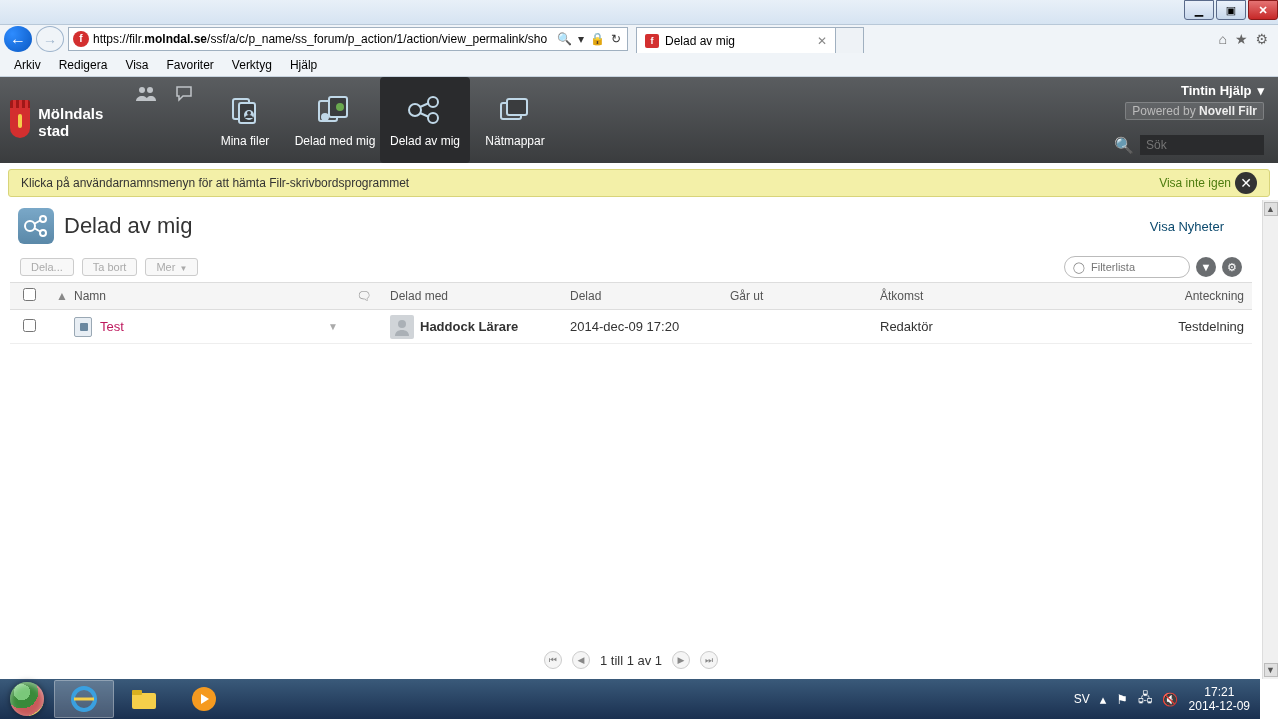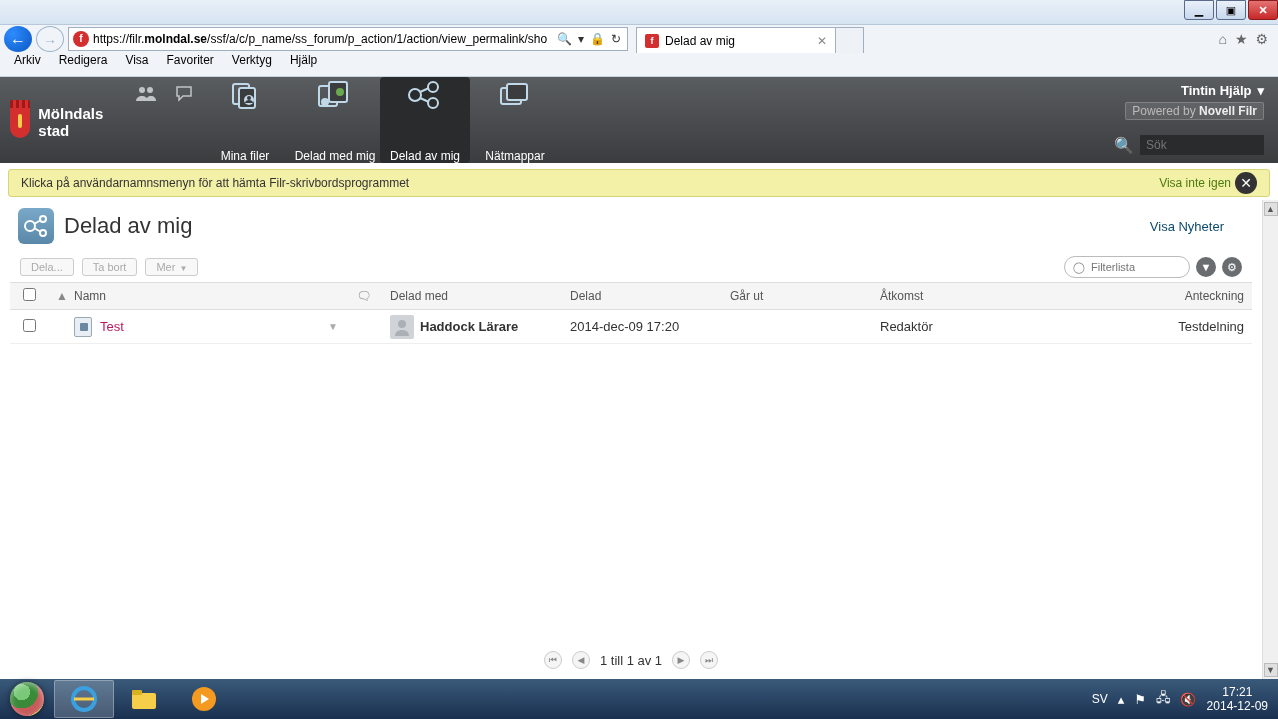--- a/index.html
+++ b/index.html
@@ -22,35 +22,35 @@
 .url-text .domain { font-weight: bold; }
 .url-icons { display: flex; align-items: center; gap: 6px; padding: 0 6px; color: #333; font-size: 12px; }
 .tab-strip { display: flex; align-items: flex-end; height: 28px; margin-left: 4px; }
 .tab { height: 26px; min-width: 200px; border: 1px solid #a0b0c0; border-bottom: none; background: #fff; display: flex; align-items: center; padding: 0 8px; font-size: 12px; gap: 6px; position: relative; }
 .tab .fav { width: 14px; height: 14px; background: #d32f2f; border-radius: 2px; color: #fff; font-size: 9px; text-align: center; line-height: 14px; font-weight: bold; }
 .tab .tab-close { margin-left: auto; color: #888; cursor: pointer; }
 .newtab { width: 28px; height: 26px; border: 1px solid #a0b0c0; border-bottom: none; border-left: none; background: #eef2f6; }
 .chrome-right { margin-left: auto; display: flex; gap: 8px; color: #666; font-size: 14px; padding-right: 6px; }
 
 
-.ie-menu { height: 24px; display: flex; gap: 18px; padding: 0 14px; font-size: 12px; background: #f0f4f8; border-bottom: 1px solid #c8d4e0; }
+.ie-menu { height: 24px; display: flex; align-items: center; gap: 18px; padding: 0 14px; font-size: 12px; background: #f0f4f8; border-bottom: 1px solid #c8d4e0; }
 .ie-menu span { cursor: pointer; }
 
 
 .app-header { height: 86px; background: linear-gradient(#5a5d60,#3a3c3e); color: #fff; display: flex; position: relative; }
 .brand-col { width: 200px; display: flex; }
 .brand { display: flex; align-items: center; gap: 8px; padding: 8px 10px 4px; font-size: 15px; font-weight: bold; }
 .shield { width: 28px; height: 32px; background: #d32f2f; border-radius: 0 0 14px 14px; position: relative; }
 .shield::before { content: ""; position: absolute; top: -6px; left: 0; right: 0; height: 8px; background: repeating-linear-gradient(90deg,#a01818 0 3px,#d32f2f 3px 6px); border-radius: 2px 2px 0 0; }
 .shield::after { content: ""; position: absolute; inset: 8px 8px 10px; background: #f5cf4a; border-radius: 2px; }
 .brand-sub { display: flex; gap: 14px; padding: 6px 12px 0; }
 .sub-ico { width: 26px; height: 22px; color: #c0c4c8; font-size: 16px; display: flex; align-items: center; justify-content: center; cursor: pointer; }
 
 .main-nav { display: flex; }
-.navitem { width: 90px; display: flex; flex-direction: column; align-items: center; justify-content: space-between; gap: 6px; font-size: 12px; cursor: pointer; }
+.navitem { width: 90px; display: flex; flex-direction: column; align-items: center; justify-content: center; gap: 6px; font-size: 12px; cursor: pointer; }
 .navitem.active { background: #2a2b2d; border-radius: 4px; }
 .navitem .ico { width: 40px; height: 36px; display: flex; align-items: center; justify-content: center; color: #c0d8e8; }
 
 .hdr-right { margin-left: auto; display: flex; flex-direction: column; align-items: flex-end; padding: 6px 14px 0 0; gap: 4px; }
 .user-row { font-size: 13px; font-weight: bold; display: flex; align-items: center; gap: 6px; cursor: pointer; }
 .powered { font-size: 12px; background: rgba(255,255,255,.1); border: 1px solid rgba(255,255,255,.2); padding: 1px 6px; border-radius: 2px; color: #bbb; }
 .powered b { color: #eee; }
 .search-row { margin-top: auto; margin-bottom: 8px; display: flex; align-items: center; gap: 6px; }
 .search-row input { background: #2a2b2d; border: none; color: #bbb; font-size: 12px; padding: 3px 6px; width: 124px; outline: none; }
 
@@ -99,21 +99,21 @@
 .file-ico::after { content: ""; position: absolute; right: 3px; top: 5px; width: 8px; height: 8px; background: #6a88a0; border-radius: 1px; }
 .row-menu { color: #aaa; font-size: 10px; margin-left: auto; cursor: pointer; }
 .avatar { width: 24px; height: 24px; background: #d0d4d8; border-radius: 2px; display: flex; align-items: center; justify-content: center; margin-right: 6px; flex-shrink: 0; }
 .shared-cell { display: flex; align-items: center; }
 .shared-cell b { font-weight: bold; }
 
 .pager { position: absolute; bottom: 10px; left: 0; right: 0; display: flex; justify-content: center; align-items: center; gap: 10px; font-size: 13px; color: #333; }
 .pgbtn { width: 18px; height: 18px; border: 1px solid #ccc; border-radius: 50%; background: #f5f5f5; font-size: 9px; color: #888; display: flex; align-items: center; justify-content: center; cursor: pointer; }
 
 
-.taskbar { position: absolute; bottom: 0; left: 0; right: 0; height: 40px; background: linear-gradient(#3a5a7a,#1a3050); display: flex; align-items: center; }
+.taskbar { position: absolute; bottom: 0; left: 0; right: 18px; height: 40px; background: linear-gradient(#3a5a7a,#1a3050); display: flex; align-items: center; }
 .start { width: 54px; height: 40px; display: flex; align-items: center; justify-content: center; }
 .orb { width: 34px; height: 34px; border-radius: 50%; background: radial-gradient(circle at 35% 30%, #7ac87a 0 25%, #3a8a3a 25% 50%, #c85a5a 50% 75%, #d8b84a 75%); box-shadow: 0 0 6px rgba(0,0,0,.5), inset 0 2px 6px rgba(255,255,255,.5); cursor: pointer; }
 .task { width: 60px; height: 38px; display: flex; align-items: center; justify-content: center; border-radius: 2px; cursor: pointer; }
 .task.active { background: rgba(255,255,255,.2); box-shadow: inset 0 0 0 1px rgba(255,255,255,.3); }
 .tray { margin-left: auto; display: flex; align-items: center; gap: 10px; color: #fff; font-size: 12px; padding-right: 10px; }
 .tray .clock { text-align: center; line-height: 1.2; font-size: 12px; }
 .tray-ico { font-size: 13px; }
 
 input[type=checkbox] { width: 13px; height: 13px; }
 </style>

